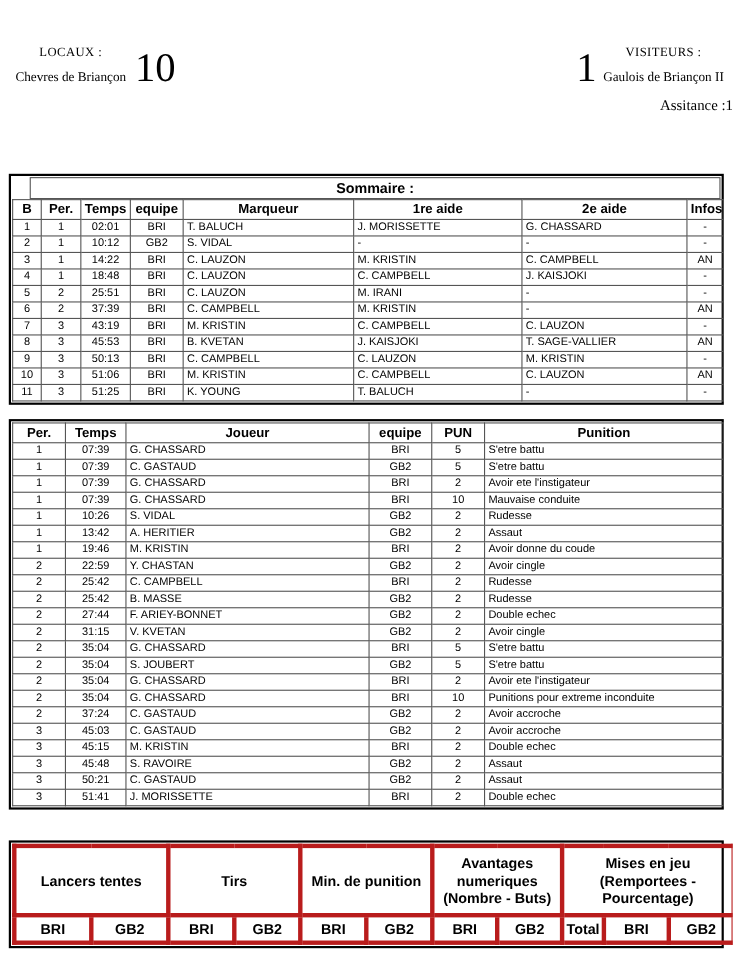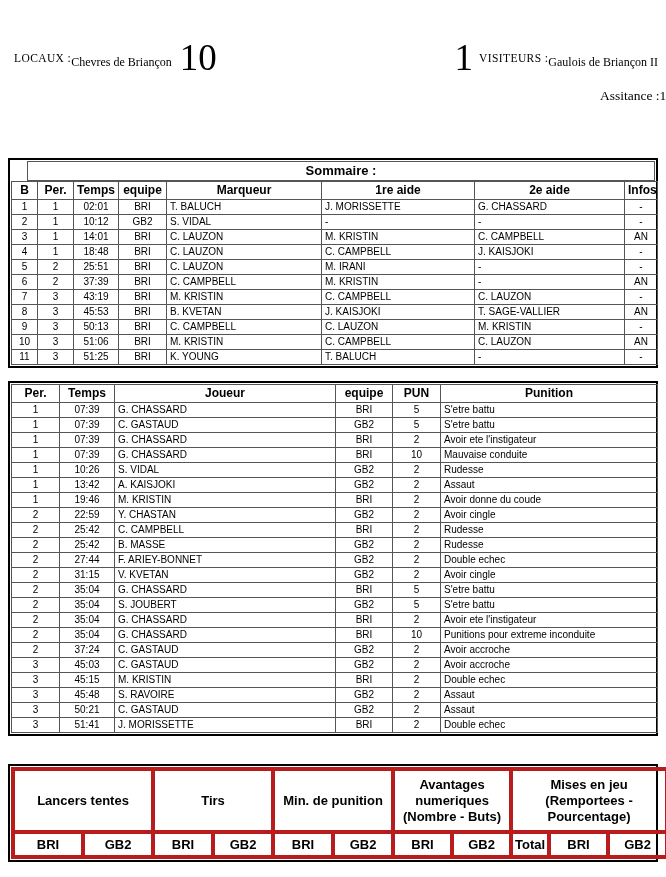--- a/index.html
+++ b/index.html
@@ -24,21 +24,21 @@
   .team-block {
     position: absolute;
     display: flex;
     align-items: flex-end;
   }
   .team-left  { left: 14px;  top: 42px; }
   .team-right { right: 8px;  top: 42px; }
 
   .team-col {
     display: flex;
-    flex-direction: row;
+    flex-direction: column;
     align-items: center;
   }
   .team-role {
     font-family: "Liberation Serif", "DejaVu Serif", serif;
     font-size: 11.5px;
     letter-spacing: 0.4px;
     margin-bottom: 9px;
   }
   .team-name {
     font-size: 12px;
@@ -211,21 +211,21 @@
           <td class="c">10:12</td>
           <td class="c">GB2</td>
           <td class="l">S. VIDAL</td>
           <td class="l">-</td>
           <td class="l">-</td>
           <td class="c">-</td>
         </tr>
         <tr>
           <td class="c">3</td>
           <td class="c">1</td>
-          <td class="c">14:01</td>
+          <td class="c">14:22</td>
           <td class="c">BRI</td>
           <td class="l">C. LAUZON</td>
           <td class="l">M. KRISTIN</td>
           <td class="l">C. CAMPBELL</td>
           <td class="c">AN</td>
         </tr>
         <tr>
           <td class="c">4</td>
           <td class="c">1</td>
           <td class="c">18:48</td>
@@ -366,21 +366,21 @@
           <td class="c">1</td>
           <td class="c">10:26</td>
           <td class="l">S. VIDAL</td>
           <td class="c">GB2</td>
           <td class="c">2</td>
           <td class="l">Rudesse</td>
         </tr>
         <tr>
           <td class="c">1</td>
           <td class="c">13:42</td>
-          <td class="l">A. KAISJOKI</td>
+          <td class="l">A. HERITIER</td>
           <td class="c">GB2</td>
           <td class="c">2</td>
           <td class="l">Assaut</td>
         </tr>
         <tr>
           <td class="c">1</td>
           <td class="c">19:46</td>
           <td class="l">M. KRISTIN</td>
           <td class="c">BRI</td>
           <td class="c">2</td>

